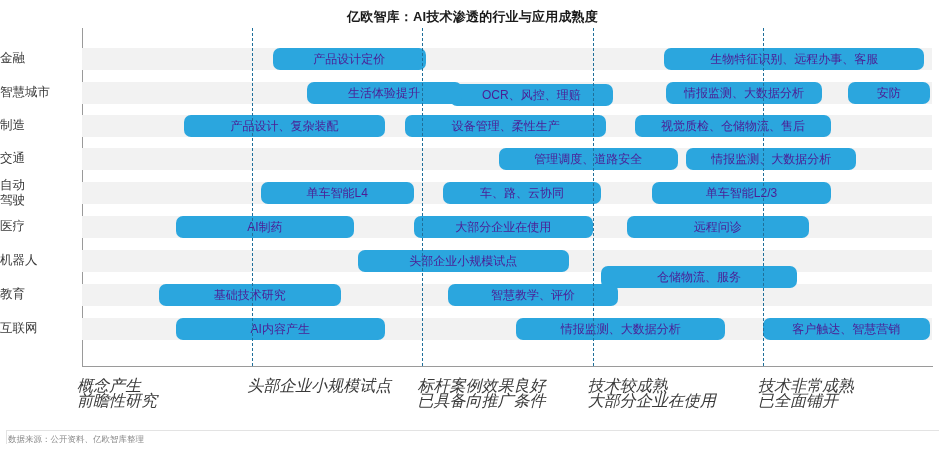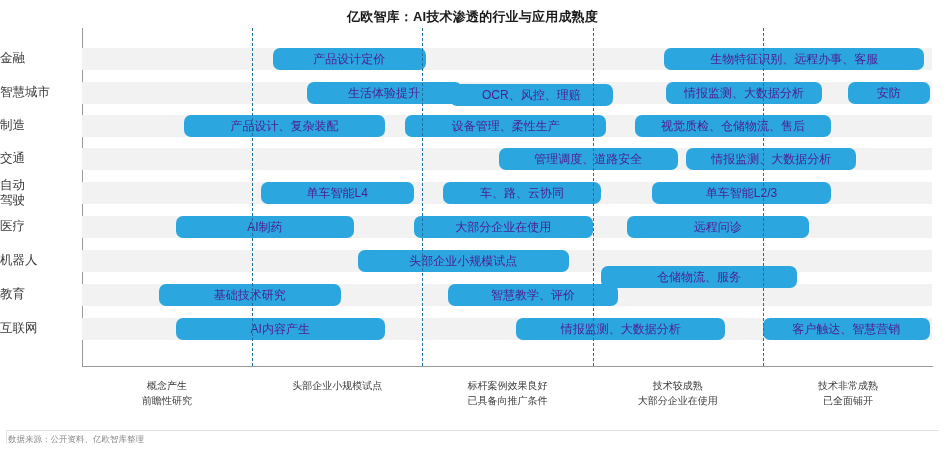--- a/index.html
+++ b/index.html
@@ -79,25 +79,26 @@
   .yaxisline {
     position: absolute;
     left: 82px;
     top: 0px;
     width: 1px;
     height: 339px;
     background: #9a9a9a;
   }
   .stagelabel {
     position: absolute;
-    font-size: 10px;
+    font-size: 16px;
     color: #3a3a3a;
     line-height: 15px;
-    text-align: center;
+    text-align: left;
     white-space: nowrap;
+    font-style: italic;
   }
   #footnote {
     position: absolute;
     left: 8px;
     top: 434px;
     font-size: 8.5px;
     color: #8a8a8a;
   }
   #bottomrule {
     position: absolute;

